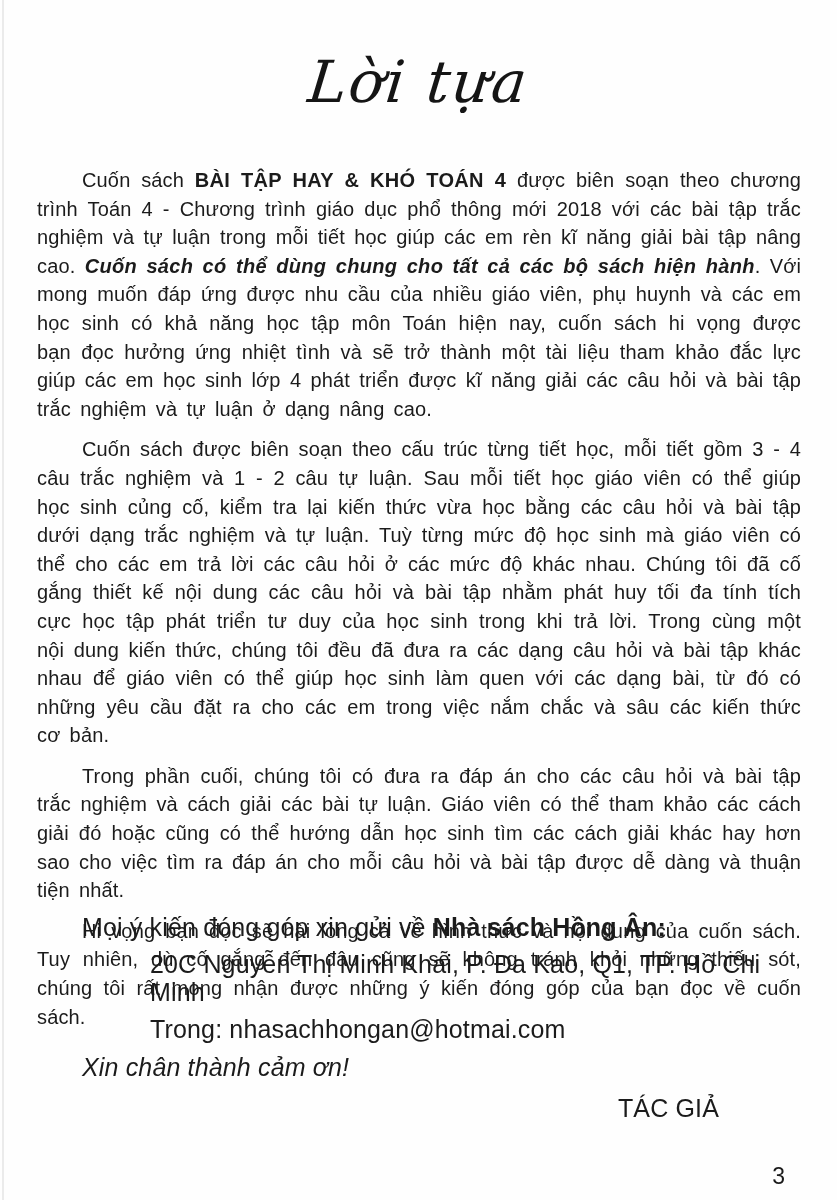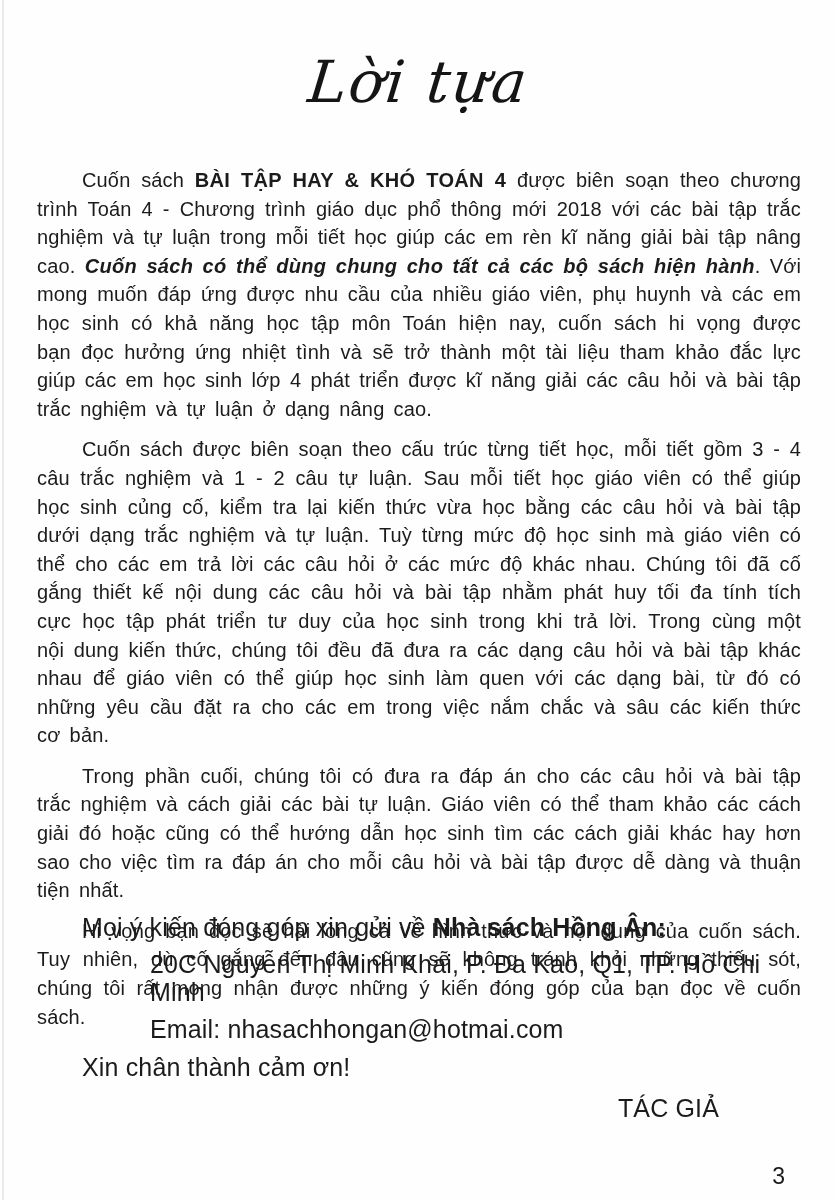--- a/index.html
+++ b/index.html
@@ -33,21 +33,21 @@
   }
   .para { margin:0 0 12px 0; text-indent:45px; }
   .para b { letter-spacing:0.3px; }
   .footer {
     position:absolute; top:913px; left:37px; width:764px;
     font-size:25px; line-height:28px;
     letter-spacing:0.15px;
   }
   .contact-intro { margin:0; text-indent:45px; }
   .address-line  { margin:9px 0 0 0; padding-left:113px; }
-  .thanks-line   { margin:10px 0 0 0; text-indent:45px; }
+  .thanks-line   { margin:10px 0 0 0; font-style:italic; text-indent:45px; }
   .author-line   { margin:13px 0 0 0; text-align:right; padding-right:82px; }
   .page-number {
     position:absolute; right:52px; bottom:10px;
     font-size:23px; color:#1b1b1b;
   }
 </style>
 </head>
 <body>
 
 <div class="page">
@@ -59,20 +59,20 @@
   <div class="content">
     <p class="para"><span>Cuốn sách </span><b>BÀI TẬP HAY &amp; KHÓ TOÁN 4</b><span> được biên soạn theo chương trình Toán 4 - Chương trình giáo dục phổ thông mới 2018 với các bài tập trắc nghiệm và tự luận trong mỗi tiết học giúp các em rèn kĩ năng giải bài tập nâng cao. </span><b><i>Cuốn sách có thể dùng chung cho tất cả các bộ sách hiện hành</i></b><span>. Với mong muốn đáp ứng được nhu cầu của nhiều giáo viên, phụ huynh và các em học sinh có khả năng học tập môn Toán hiện nay, cuốn sách hi vọng được bạn đọc hưởng ứng nhiệt tình và sẽ trở thành một tài liệu tham khảo đắc lực giúp các em học sinh lớp 4 phát triển được kĩ năng giải các câu hỏi và bài tập trắc nghiệm và tự luận ở dạng nâng cao.</span></p>
     <p class="para">Cuốn sách được biên soạn theo cấu trúc từng tiết học, mỗi tiết gồm 3 - 4 câu trắc nghiệm và 1 - 2 câu tự luận. Sau mỗi tiết học giáo viên có thể giúp học sinh củng cố, kiểm tra lại kiến thức vừa học bằng các câu hỏi và bài tập dưới dạng trắc nghiệm và tự luận. Tuỳ từng mức độ học sinh mà giáo viên có thể cho các em trả lời các câu hỏi ở các mức độ khác nhau. Chúng tôi đã cố gắng thiết kế nội dung các câu hỏi và bài tập nhằm phát huy tối đa tính tích cực học tập phát triển tư duy của học sinh trong khi trả lời. Trong cùng một nội dung kiến thức, chúng tôi đều đã đưa ra các dạng câu hỏi và bài tập khác nhau để giáo viên có thể giúp học sinh làm quen với các dạng bài, từ đó có những yêu cầu đặt ra cho các em trong việc nắm chắc và sâu các kiến thức cơ bản.</p>
     <p class="para">Trong phần cuối, chúng tôi có đưa ra đáp án cho các câu hỏi và bài tập trắc nghiệm và cách giải các bài tự luận. Giáo viên có thể tham khảo các cách giải đó hoặc cũng có thể hướng dẫn học sinh tìm các cách giải khác hay hơn sao cho việc tìm ra đáp án cho mỗi câu hỏi và bài tập được dễ dàng và thuận tiện nhất.</p>
     <p class="para">Hi vọng bạn đọc sẽ hài lòng cả về hình thức và nội dung của cuốn sách. Tuy nhiên, dù cố gắng đến đâu cũng sẽ không tránh khỏi những thiếu sót, chúng tôi rất mong nhận được những ý kiến đóng góp của bạn đọc về cuốn sách.</p>
   </div>
 
   <div class="footer">
     <p class="contact-intro"><span>Mọi ý kiến đóng góp xin gửi về </span><b>Nhà sách Hồng Ân:</b></p>
     <p class="address-line">20C Nguyễn Thị Minh Khai, P. Đa Kao, Q1, TP. Hồ Chi Minh</p>
-    <p class="address-line">Email: nhasachhongan@hotmai.com</p>
+    <p class="address-line">Trong: nhasachhongan@hotmai.com</p>
     <p class="thanks-line">Xin chân thành cảm ơn!</p>
     <p class="author-line">TÁC GIẢ</p>
   </div>
 
   <div class="page-number">3</div>
 
 </div>
 
 </body></html>

